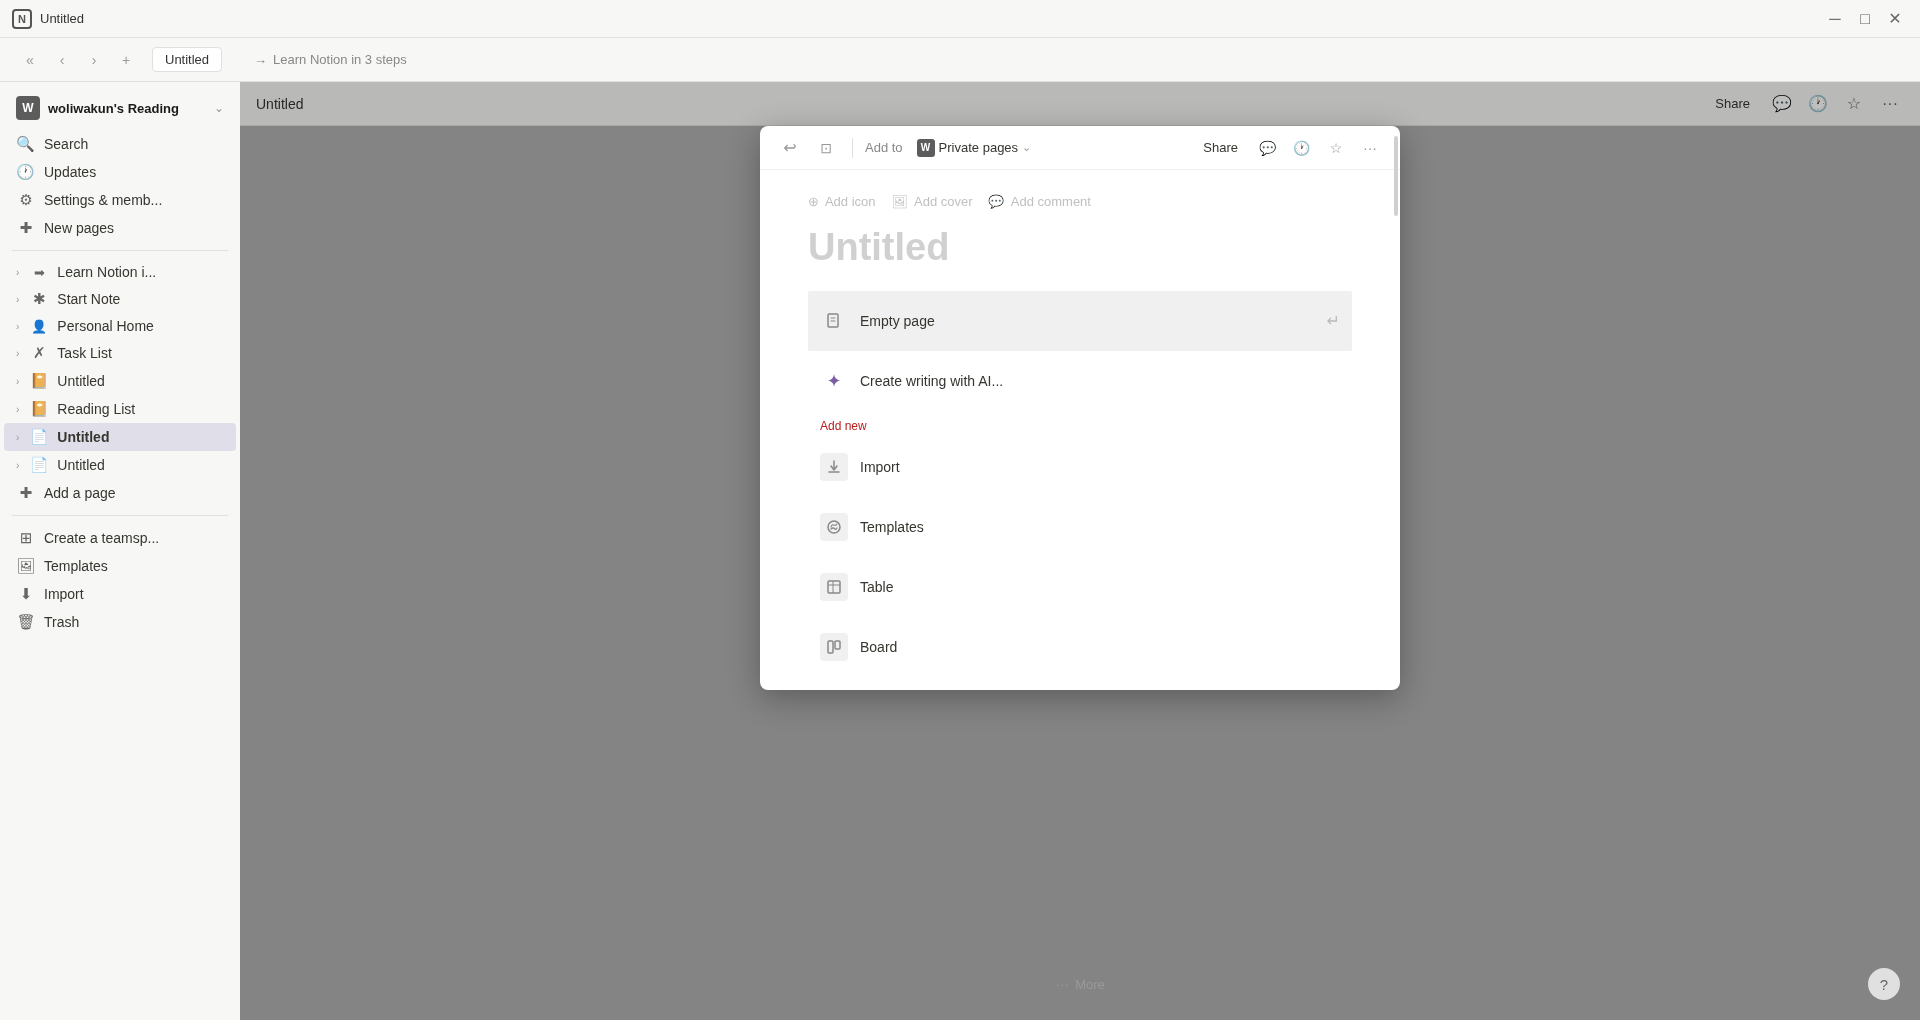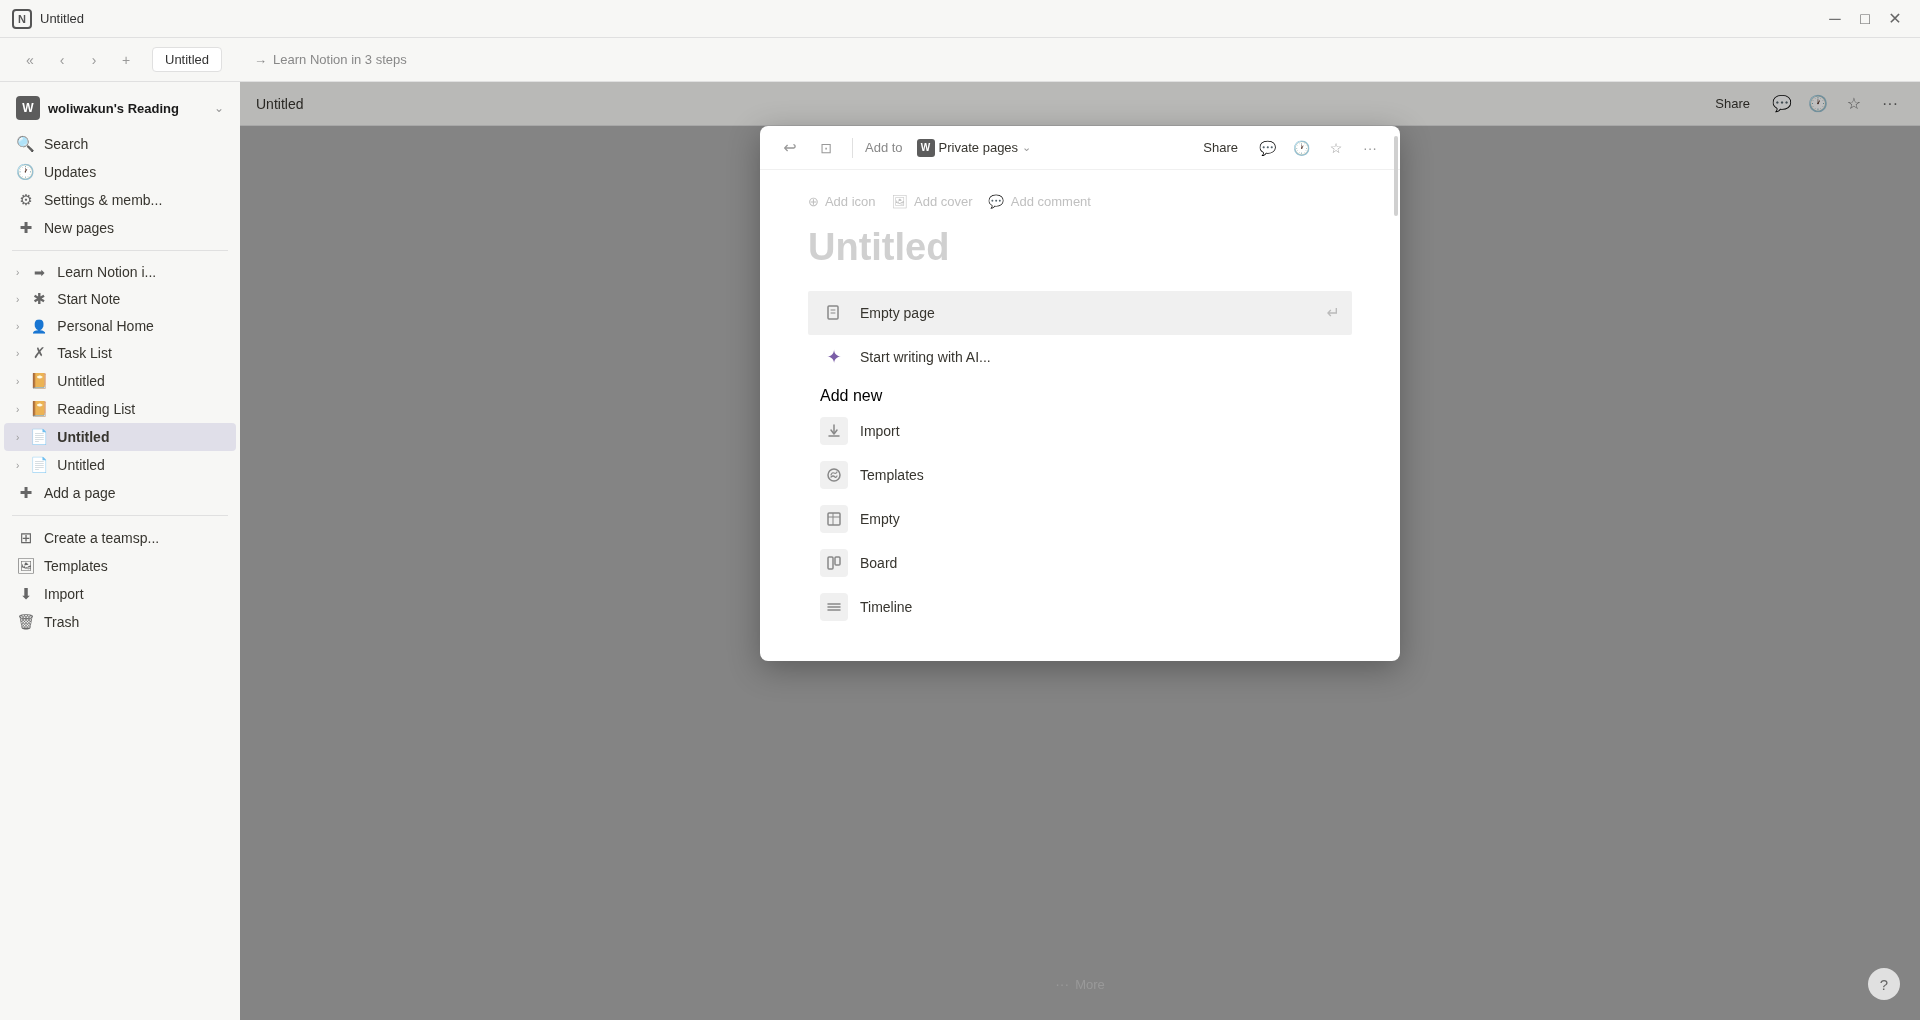--- a/index.html
+++ b/index.html
@@ -241,21 +241,21 @@
     .page-title-input {
       font-size: 38px; font-weight: 700;
       color: #d0d0d0;
       margin-bottom: 20px;
       line-height: 1.2;
     }
 
     
     .option-item {
       display: flex; align-items: center; gap: 12px;
-      padding: 8px 12px;
+      padding: 16px 12px;
       border-radius: 2px;
       cursor: pointer;
       font-size: 14px; color: #37352f;
     }
     .option-item.highlighted { background: #f0f0f0; }
     .option-icon {
       width: 28px; height: 28px;
       border-radius: 4px;
       display: flex; align-items: center; justify-content: center;
       background: #f0f0f0;
@@ -263,21 +263,21 @@
       flex-shrink: 0;
     }
     .option-enter-icon {
       margin-left: auto;
       color: #bbb; font-size: 16px;
     }
     .ai-icon {
       color: #7b5ea7;
     }
     .add-new-label {
-      font-size: 16px; color: #000000; padding: 8px 12px 4px 12px;
+      font-size: 12px; color: #b91c1c; padding: 8px 12px 4px 12px;
       font-weight: 500;
     }
 
     
     .modal-scroll {
       max-height: 520px;
       overflow-y: auto;
     }
     .modal-scroll::-webkit-scrollbar { width: 6px; }
     .modal-scroll::-webkit-scrollbar-thumb { background: #e0e0e0; border-radius: 3px; }
@@ -515,21 +515,21 @@
                 </svg>
               </div>
               <span>Empty page</span>
               <span class="option-enter-icon">↵</span>
             </div>
 
             <div class="option-item">
               <div class="option-icon" style="background: transparent;">
                 <span class="ai-icon" style="font-size:18px">✦</span>
               </div>
-              <span>Start writing with AI...</span>
+              <span>Create writing with AI...</span>
             </div>
 
             <div class="add-new-label">Add new</div>
 
             <div class="option-item">
               <div class="option-icon">
                 <svg width="16" height="16" viewBox="0 0 16 16" fill="none">
                   <line x1="8" y1="2" x2="8" y2="10" stroke="#888" stroke-width="1.5" stroke-linecap="round"></line>
                   <polyline points="5,7 8,11 11,7" stroke="#888" stroke-width="1.5" fill="none" stroke-linecap="round" stroke-linejoin="round"></polyline>
                   <line x1="3" y1="13" x2="13" y2="13" stroke="#888" stroke-width="1.5" stroke-linecap="round"></line>
@@ -550,21 +550,21 @@
             </div>
 
             <div class="option-item">
               <div class="option-icon">
                 <svg width="16" height="16" viewBox="0 0 16 16" fill="none">
                   <rect x="2" y="2" width="12" height="12" rx="1" stroke="#888" stroke-width="1.5" fill="none"></rect>
                   <line x1="2" y1="6" x2="14" y2="6" stroke="#888" stroke-width="1"></line>
                   <line x1="7" y1="2" x2="7" y2="14" stroke="#888" stroke-width="1"></line>
                 </svg>
               </div>
-              <span>Empty</span>
+              <span>Table</span>
             </div>
 
             <div class="option-item">
               <div class="option-icon">
                 <svg width="16" height="16" viewBox="0 0 16 16" fill="none">
                   <rect x="2" y="2" width="5" height="12" rx="1" stroke="#888" stroke-width="1.5" fill="none"></rect>
                   <rect x="9" y="2" width="5" height="8" rx="1" stroke="#888" stroke-width="1.5" fill="none"></rect>
                 </svg>
               </div>
               <span>Board</span>

